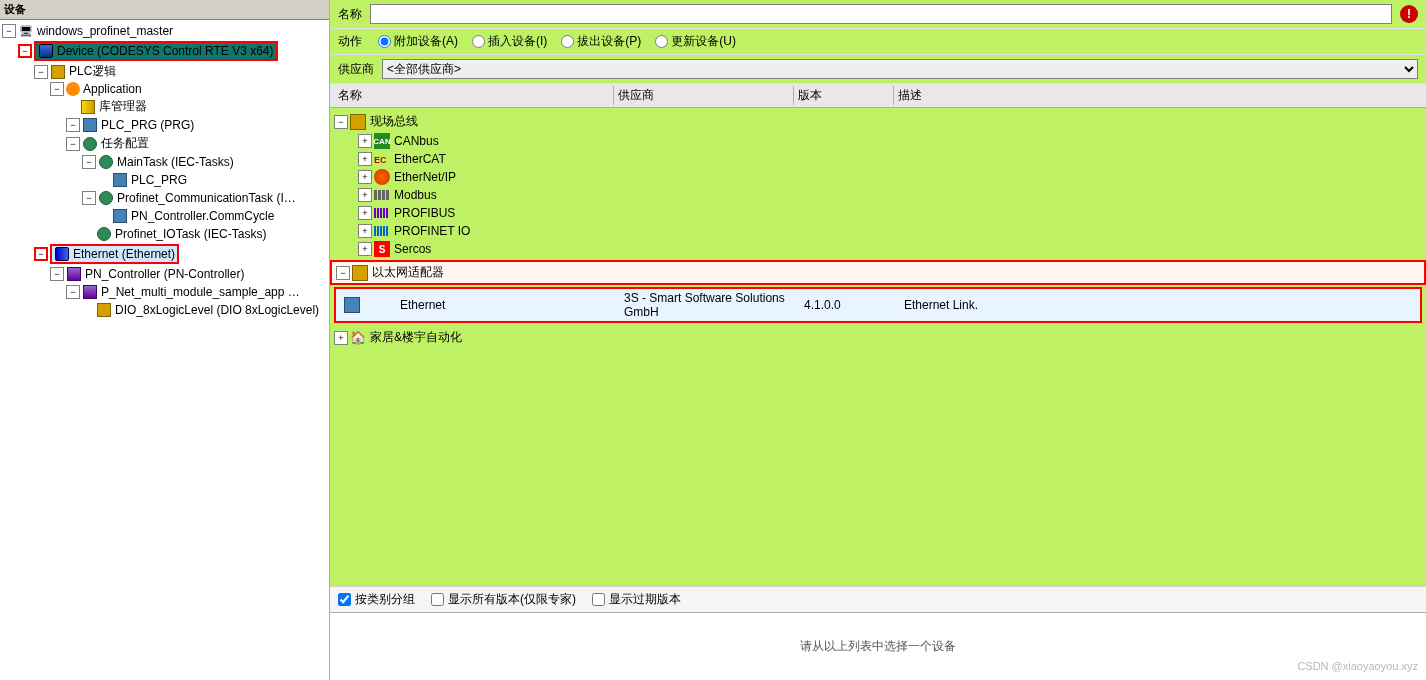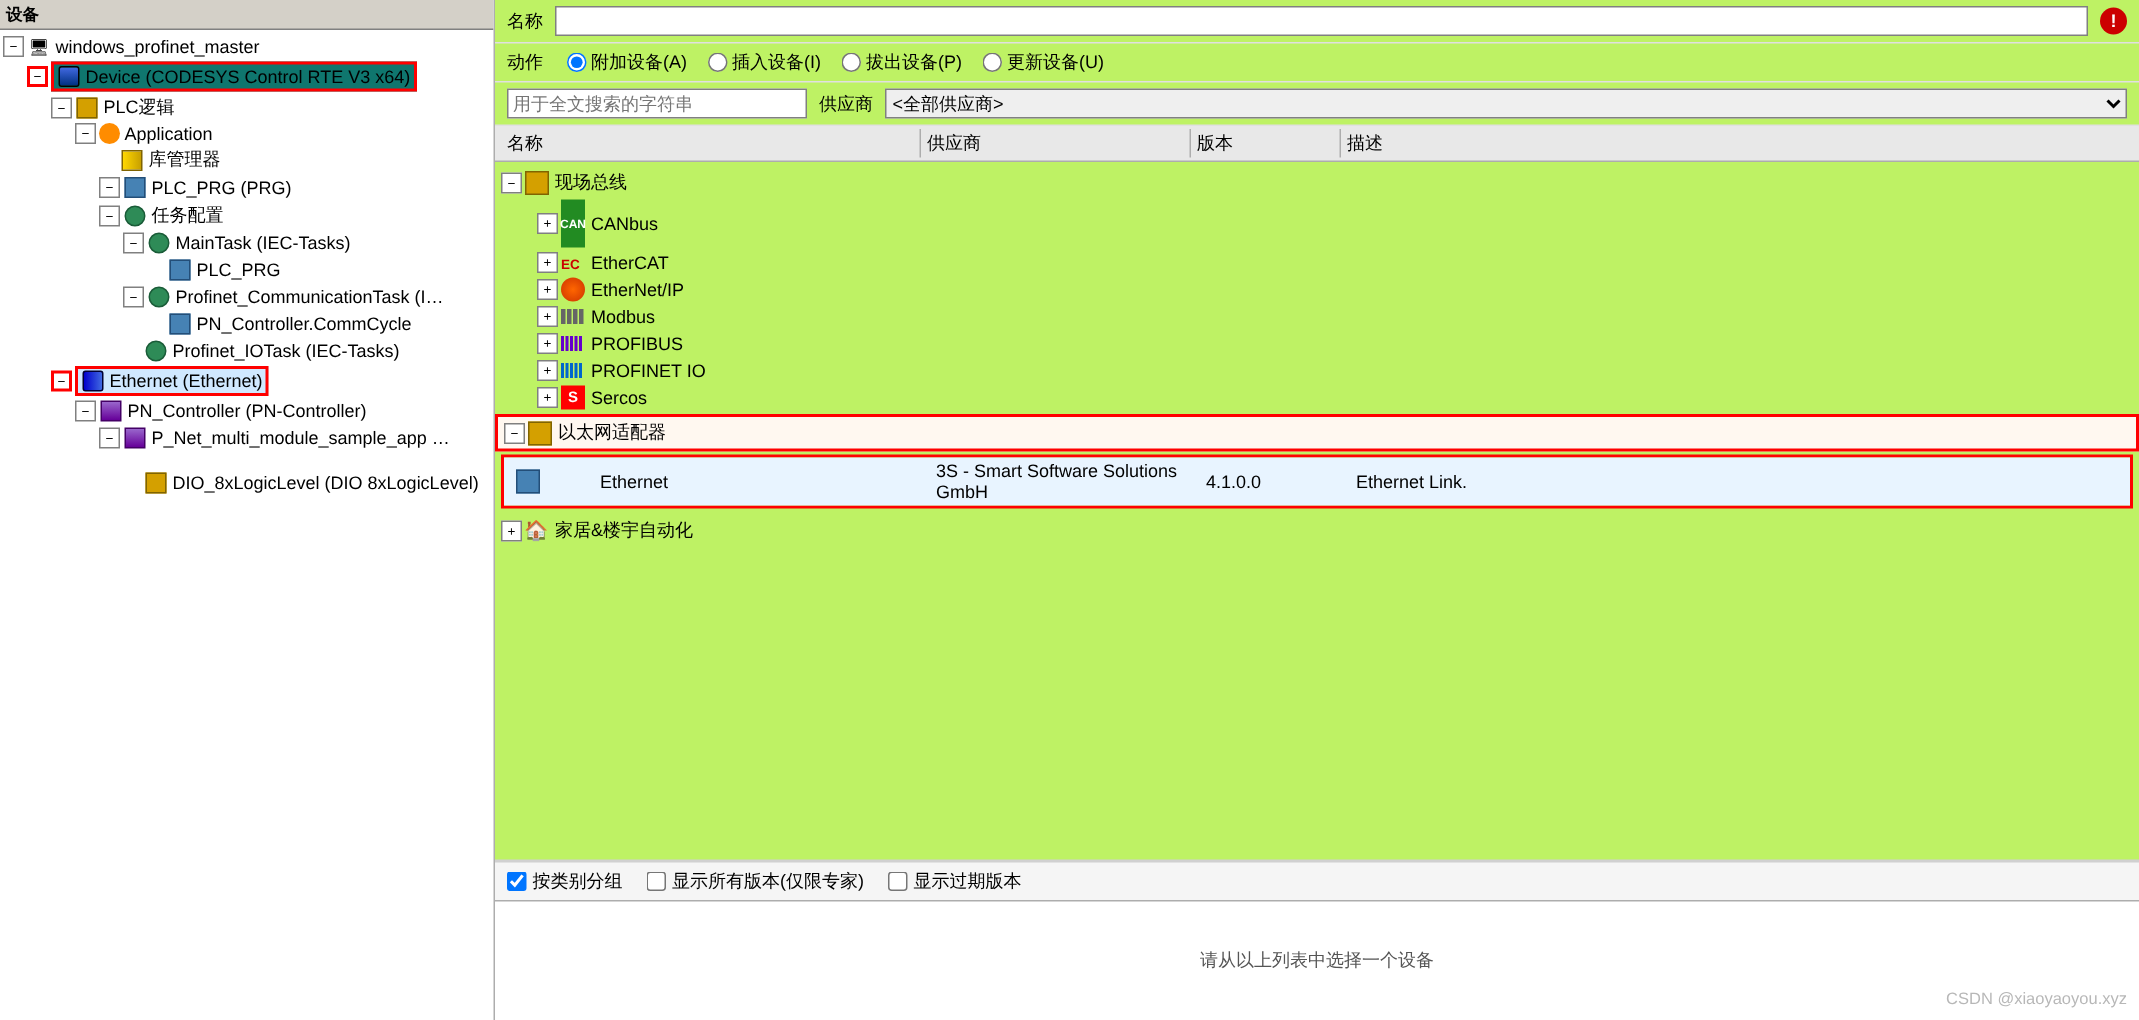--- a/index.html
+++ b/index.html
@@ -246,21 +246,21 @@
     }
     .checkbox-item {
       display: flex;
       align-items: center;
       gap: 4px;
       font-size: 12px;
     }
 
     
     .description-panel {
-      height: 80px;
+      height: 68px;
       background: #fff;
       border-top: 1px solid #adadad;
       display: flex;
       align-items: center;
       justify-content: center;
       flex-shrink: 0;
     }
     .description-text {
       font-size: 12px;
       color: #555;
@@ -429,21 +429,21 @@
       <div class="tree-item" style="margin-left:64px;">
         <span class="tree-expand">
             <span class="expand-minus">−</span>
           </span>
         <span class="tree-icon">
           <span style="display:inline-block;width:14px;height:14px;background:linear-gradient(to bottom,#9966cc,#660099);border:1px solid #440066;"></span>
         </span>
         <span class="tree-label" style="max-width:200px;overflow:hidden;text-overflow:ellipsis;">P_Net_multi_module_sample_app (P-Net mul</span>
       </div>
 
-      <div class="tree-item" style="margin-left:80px;margin-top:12px;">
+      <div class="tree-item" style="margin-left:80px;">
         <span style="width:14px;display:inline-block;"></span>
         <span class="tree-icon">
           <span style="display:inline-block;width:14px;height:14px;background:#d4a000;border:1px solid #806400;"></span>
         </span>
         <span class="tree-label">DIO_8xLogicLevel (DIO 8xLogicLevel)</span>
       </div>
 
     </div>
   </div>
 
@@ -471,21 +471,20 @@
           <span>拔出设备(P)</span>
         </label>
         <label class="radio-item">
           <input type="radio" name="action" style="">
           <span>更新设备(U)</span>
         </label>
       </div>
     </div>
 
     <div class="filter-row">
-      <input class="filter-input" type="text" placeholder="用于全文搜索的字符串" style="">
       <span class="filter-vendor-label">供应商</span>
       <select class="vendor-select">
         <option>&lt;全部供应商&gt;</option>
       </select>
     </div>
 
     <div class="device-list-container">
 
       <div class="device-list-header">
         <span>名称</span>
@@ -502,21 +501,21 @@
                 <span class="expand-minus">−</span>
               </span>
             <span style="display:inline-block;width:16px;height:16px;background:#d4a000;border:1px solid #806400;margin-right:4px;vertical-align:middle;"></span>
             <span>现场总线</span>
           </div>
 
           <div class="device-group-item">
             <span class="tree-expand">
                 <span class="expand-plus">+</span>
               </span>
-            <span style="display:inline-flex;align-items:center;justify-content:center;width:16px;height:32px;background:#228b22;color:white;font-size:8px;font-weight:bold;margin-right:4px;">CAN</span>
+            <span style="display:inline-flex;align-items:center;justify-content:center;width:16px;height:16px;background:#228b22;color:white;font-size:8px;font-weight:bold;margin-right:4px;">CAN</span>
             <span>CANbus</span>
           </div>
 
           <div class="device-group-item">
             <span class="tree-expand">
                 <span class="expand-plus">+</span>
               </span>
             <span style="display:inline-flex;align-items:center;justify-content:center;width:16px;height:16px;margin-right:4px;">
               <svg width="16" height="16" viewBox="0 0 16 16">
                   <text x="0" y="12" font-size="9" font-weight="bold" fill="#cc0000">EC</text>

